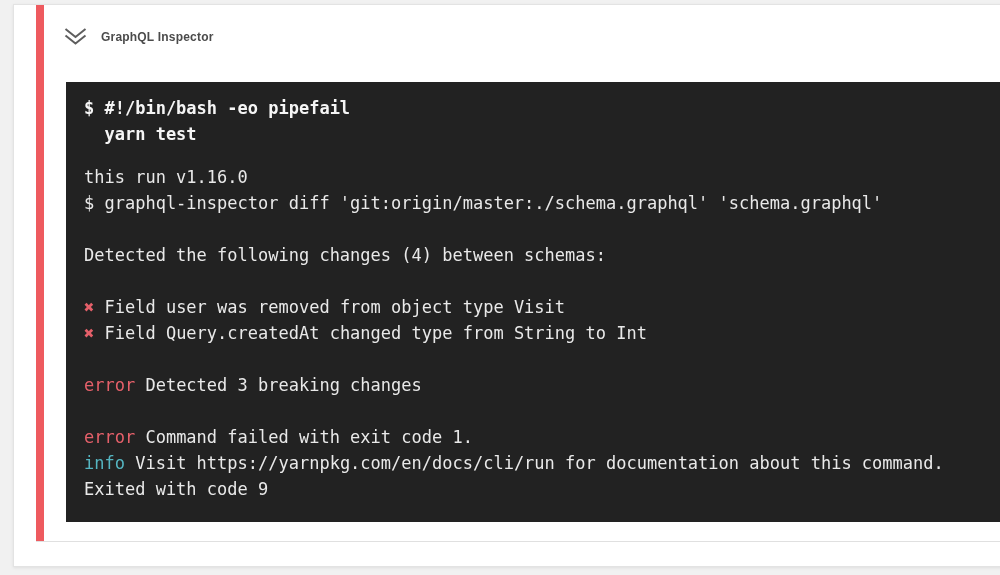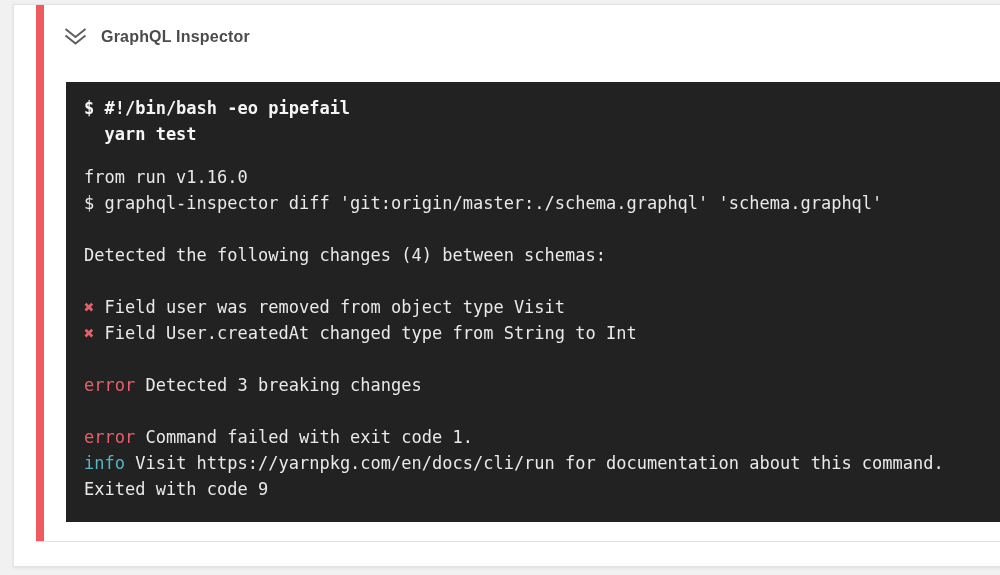--- a/index.html
+++ b/index.html
@@ -33,21 +33,21 @@
   .step-header {
     display: flex;
     align-items: center;
     gap: 13px;
     padding: 20px 0 0 27px;
     cursor: pointer;
   }
   .chevron-icon { display: inline-flex; width: 25px; height: 24px; color: #5e5e5e; }
   .chevron-icon svg { width: 100%; height: 100%; }
   .step-title {
-    font-size: 16px;
+    font-size: 12px;
     font-weight: bold;
     color: #4b4b4b;
     letter-spacing: 0.2px;
   }
   .terminal {
     position: absolute;
     left: 30px; top: 77px; right: 0; bottom: 19px;
     background: var(--terminal-bg, #222222);
     color: var(--terminal-text, #e9e9e9);
     font-family: "DejaVu Sans Mono", monospace;
@@ -79,27 +79,27 @@
           <path d="M2.5 4 L12.5 12 L22.5 4"></path>
           <path d="M2.5 10.5 L12.5 18.5 L22.5 10.5"></path>
         </svg>
       </span>
       <h3 class="step-title">GraphQL Inspector</h3>
     </header>
     <div class="terminal">
       <pre class="cmd">$ #!/bin/bash -eo pipefail
   yarn test</pre>
       <div class="log">
-          <div class="line"><span>from run v1.16.0</span></div>
+          <div class="line"><span>this run v1.16.0</span></div>
           <div class="line"><span>$ graphql-inspector diff 'git:origin/master:./schema.graphql' 'schema.graphql'</span></div>
           <div class="line"> </div>
           <div class="line"><span>Detected the following changes (4) between schemas:</span></div>
           <div class="line"> </div>
           <div class="line"><span class="tok-red">✖</span><span> Field user was removed from object type Visit</span></div>
-          <div class="line"><span class="tok-red">✖</span><span> Field User.createdAt changed type from String to Int</span></div>
+          <div class="line"><span class="tok-red">✖</span><span> Field Query.createdAt changed type from String to Int</span></div>
           <div class="line"> </div>
           <div class="line"><span class="tok-red">error</span><span> Detected 3 breaking changes</span></div>
           <div class="line"> </div>
           <div class="line"><span class="tok-red">error</span><span> Command failed with exit code 1.</span></div>
           <div class="line"><span class="tok-cyan">info</span><span> Visit https://yarnpkg.com/en/docs/cli/run for documentation about this command.</span></div>
           <div class="line"><span>Exited with code 9</span></div>
         </div>
     </div>
   </section>
 </div>

